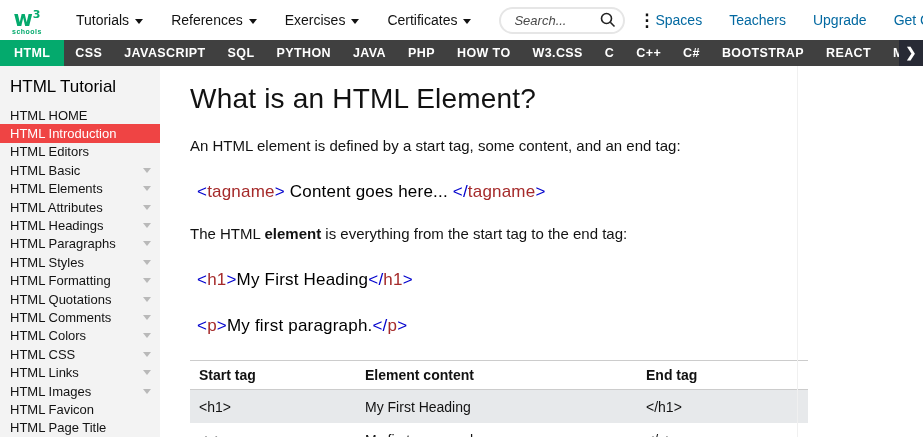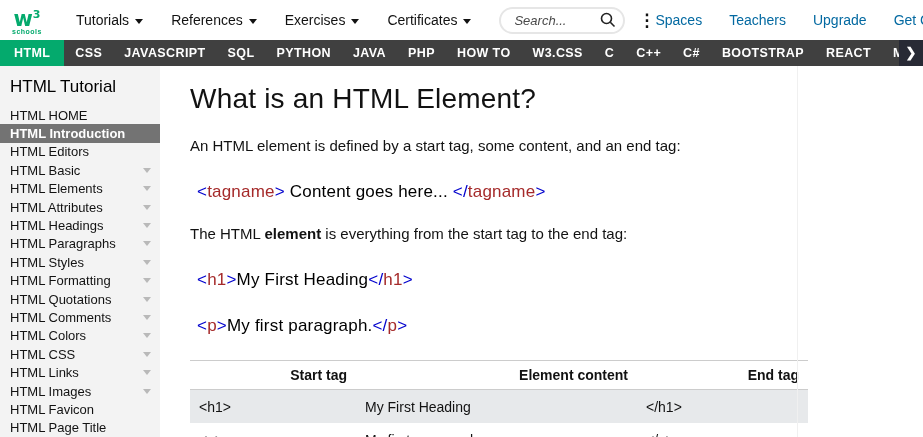--- a/index.html
+++ b/index.html
@@ -31,30 +31,30 @@
 
   
   .page { display:flex; height:435px; position:relative;border-radius:28px; }
   .content-divider { position:absolute; left:797px; top:0; bottom:0; width:1px; background:#f0f0f0; }
 
   
   .sidebar { width:160px; min-width:160px; background:#f3f3f3; padding-top:11px; overflow:hidden; }
   .sidebar h2 { font-size:17px; font-weight:500; color:#000; padding-left:10px; margin-bottom:9px; }
   .side-item { height:18.4px; display:flex; align-items:center; justify-content:space-between; padding-left:10px; font-size:13px; color:#121212; cursor:pointer; }
   .side-item .chev { width:0; height:0; border-left:4px solid transparent; border-right:4px solid transparent; border-top:5px solid #b9b9b9; margin-right:9px; }
-  .side-item.active { background:#737373; color:#fff;font-weight:bold; }
+  .side-item.active { background:#ef4444; color:#fff; }
 
   
   .main { flex:1; padding:17px 0 0 30px; overflow:hidden; }
   .main h1 { font-size:28px; font-weight:500; color:#121212; letter-spacing:.2px; }
   .para { font-size:15px; color:#121212; margin-top:21px; line-height:1.35; }
   .codebox { font-size:17px; margin-top:25px; padding-left:7px; line-height:1.25; color:#000; letter-spacing:.2px; }
 
   table.tagtable { border-collapse:collapse; width:618px; margin-top:24px; font-size:14px; color:#121212; }
-  table.tagtable th { text-align:right; font-weight:bold; padding:6px 9px; border-top:1px solid #ccc; border-bottom:1px solid #ccc; background:#fff; }
+  table.tagtable th { text-align:left; font-weight:bold; padding:6px 9px; border-top:1px solid #ccc; border-bottom:1px solid #ccc; background:#fff; }
   table.tagtable td { padding:8.5px 9px; }
   table.tagtable tbody tr:nth-child(odd)  { background:#E7E9EB; }
   table.tagtable tbody tr:nth-child(even) { background:#fff; }
   table.tagtable th:nth-child(1), table.tagtable td:nth-child(1) { width:166px; }
   table.tagtable th:nth-child(2), table.tagtable td:nth-child(2) { width:281px; }
 </style>
 </head>
 <body>
 
 <header class="topbar">

